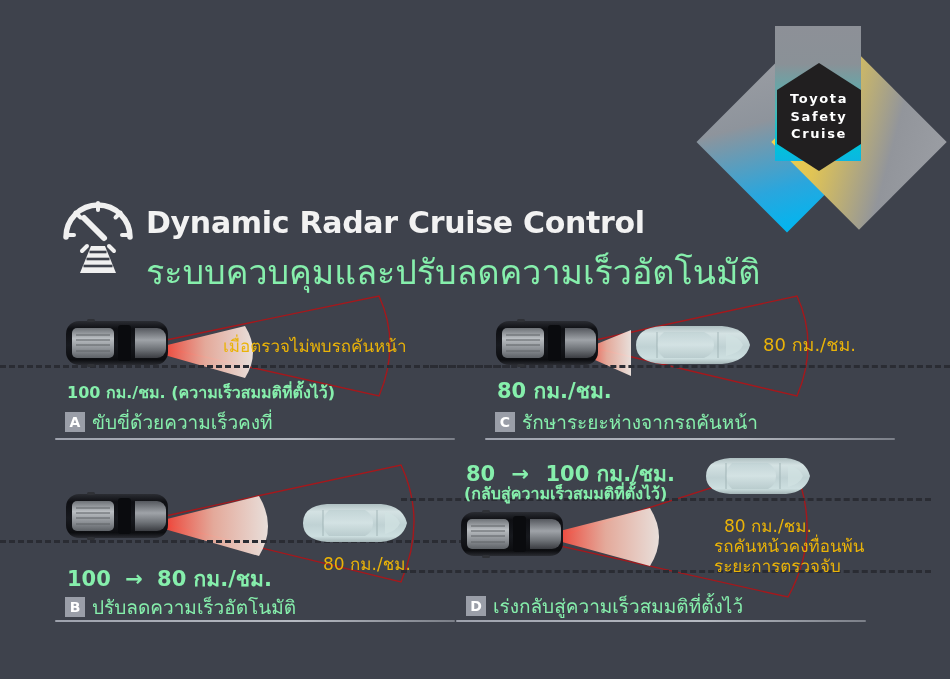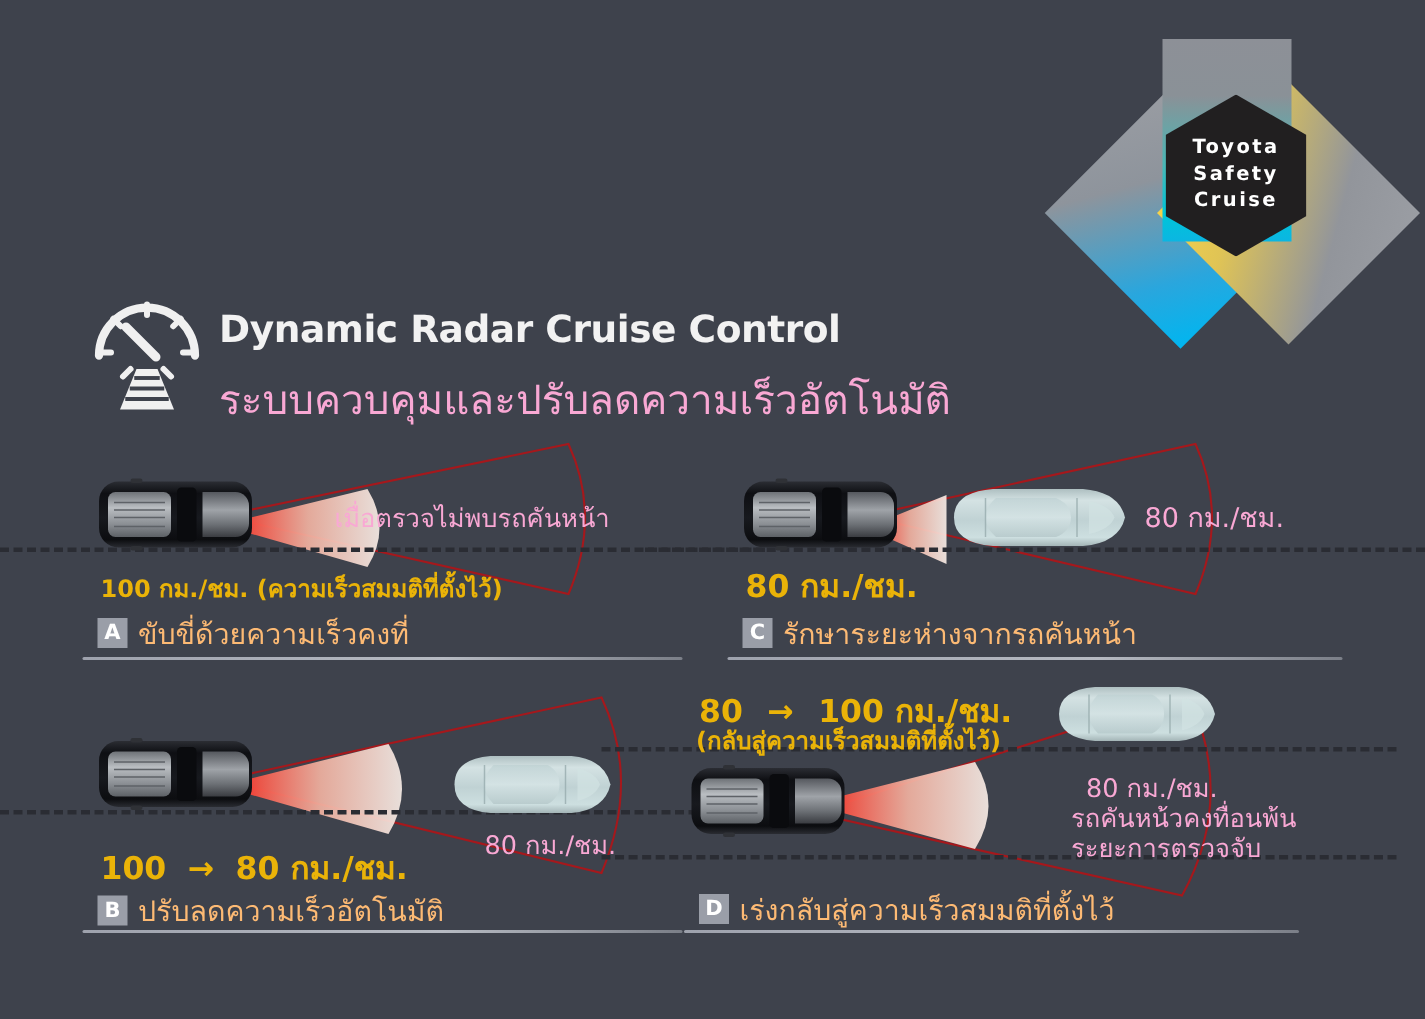--- a/index.html
+++ b/index.html
@@ -43,21 +43,21 @@
   }
   #logo-sq-right {
     left: 92px; top: 72px;
     width: 124px; height: 124px;
     transform: rotate(45deg);
     background: linear-gradient(240deg, #9a9da3 0%, #92959b 30%, #e0c455 72%, #f5d34a 100%);
   }
   #logo-hex {
     position: absolute;
     left: 72px; top: 55px;
-    width: 94px; height: 108px;
+    width: 84px; height: 108px;
     background: #211f20;
     clip-path: polygon(50% 0%, 100% 25%, 100% 75%, 50% 100%, 0% 75%, 0% 25%);
     display: flex;
     flex-direction: column;
     align-items: center;
     justify-content: center;
     gap: 3px;
   }
   #logo-hex div {
     color: #ffffff;
@@ -73,31 +73,31 @@
     left: 58px;
     top: 190px;
     width: 80px;
     height: 86px;
   }
   #title-en {
     position: absolute;
     left: 146px;
     top: 205px;
     color: #f2f2f2;
-    font-size: 25px;
+    font-size: 30px;
     font-weight: 700;
     letter-spacing: -0.3px;
     white-space: nowrap;
   }
   #title-th {
     position: absolute;
     left: 146px;
     top: 245px;
-    color: #f9a8d4;
-    font-size: 27px;
+    color: #86efac;
+    font-size: 34px;
     font-weight: 400;
     white-space: nowrap;
   }
 
   
   .panel { position: absolute; }
   #panel-a { left: 55px;  top: 300px; width: 400px; height: 148px; }
   #panel-b { left: 55px;  top: 462px; width: 400px; height: 158px; }
   #panel-c { left: 485px; top: 300px; width: 410px; height: 148px; }
   #panel-d { left: 456px; top: 448px; width: 410px; height: 172px; }
@@ -116,22 +116,22 @@
 
   
   .car { position: absolute; }
 
   
   .cone-solid { position: absolute; }
   .cone-outline { position: absolute; }
 
   
   .txt { position: absolute; white-space: nowrap; }
-  .txt-white { color: #f9a8d4; }
-  .txt-red { color: #eab308; font-weight: 700; }
+  .txt-white { color: #eab308; }
+  .txt-red { color: #86efac; font-weight: 700; }
   .speed-white { font-size: 18px; }
   .speed-red-big { font-size: 21px; }
   .speed-red-small { font-size: 16px; }
   .note-white { font-size: 17px; line-height: 1.22; }
 
   .caption {
     position: absolute;
     display: flex;
     align-items: center;
     gap: 7px;
@@ -143,21 +143,21 @@
     justify-content: center;
     width: 20px;
     height: 20px;
     background: #9a9ea8;
     color: #ffffff;
     font-size: 14px;
     font-weight: 700;
     line-height: 1;
   }
   .caption-text {
-    color: #fdba74;
+    color: #86efac;
     font-size: 19px;
   }
 </style>
 </head>
 <body>
 
 <div id="root">
 
   <svg width="0" height="0" style="position:absolute">
     <defs>

